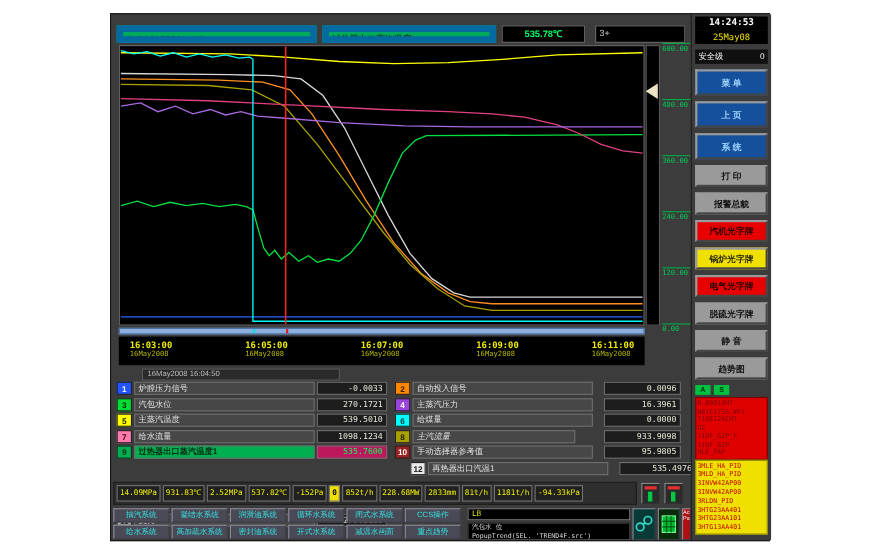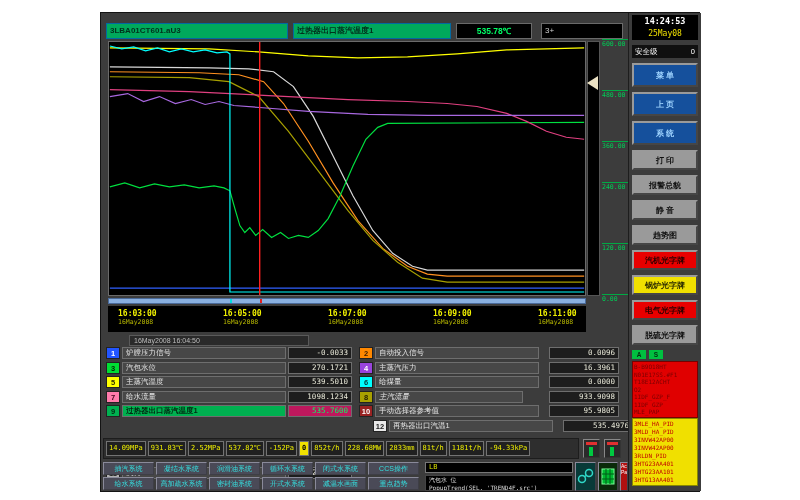--- a/index.html
+++ b/index.html
@@ -4,21 +4,21 @@
 <style>
   * { margin:0; padding:0; box-sizing:border-box; }
   html,body { width:800px; height:500px; background:#ffffff; overflow:hidden;
               font-family:"Liberation Sans", sans-serif; }
   .app { position:absolute; left:100px; top:12px; width:600px; height:480px;
          background:#3c3c3c; border:1px solid #141414; }
   .main { position:absolute; left:0; top:0; width:527px; height:478px; }
 
   
   .hbar { position:absolute; top:10px; height:16px; background:#00a95c;
-          border:1px solid #0369a1; color:#00311c; font-size:8px; font-weight:bold;
+          border:6px solid #0369a1; color:#00311c; font-size:8px; font-weight:bold;
           line-height:14px; padding:0 3px; overflow:hidden; white-space:nowrap; }
   .hbar1 { left:5px;  width:182px; }
   .hbar2 { left:192px; width:158px; }
   .hval  { position:absolute; top:10px; left:355px; width:76px; height:16px;
            background:#000; border:1px solid #6a6a6a; color:#00ff66;
            font-size:8.5px; font-weight:bold; line-height:14px; text-align:center; }
   .hextra{ position:absolute; top:10px; left:440px; width:82px; height:16px;
            background:#000; border:1px solid #6a6a6a; color:#cfcfcf;
            font-size:8px; line-height:14px; padding-left:3px; }
 
@@ -149,21 +149,21 @@
           <line x1="151" x2="151" y1="0" y2="255" stroke="#ff2020" stroke-width="1.4"></line>
         </svg>
     </div>
     <div class="slider-track">
       <div class="slider-tri"></div>
     </div>
     <div class="scale" id="scale-col">
         <div class="scale-label" style="top: -2px;">600.00</div>
         <div class="scale-label" style="top: 49px;">480.00</div>
         <div class="scale-label" style="top: 100px;">360.00</div>
-        <div class="scale-label" style="top: 141px;">240.00</div>
+        <div class="scale-label" style="top: 151px;">240.00</div>
         <div class="scale-label" style="top: 202px;">120.00</div>
         <div class="scale-label" style="top: 253px;">0.00</div>
       </div>
 
     <div class="scrollbar" id="scrollbar">
         <div class="sb-tick" style="left: 121px; background: rgb(0, 224, 224);"></div>
         <div class="sb-tick" style="left: 151px; background: rgb(224, 32, 32);"></div>
       </div>
     <div class="time-axis" id="time-axis">
         <div class="time-tick" style="left: 10px; top: 3px;">
@@ -321,29 +321,29 @@
       <span>安全级</span>
       <span>0</span>
     </div>
     <div id="sb-nav">
         <div class="sb-btn blue">菜 单</div>
         <div class="sb-btn blue">上 页</div>
         <div class="sb-btn blue">系 统</div>
         <div class="sb-btn gray">打 印</div>
         <div class="sb-btn gray">报警总貌</div>
       </div>
-    <div id="sb-extra">
-        <div class="sb-btn gray">静 音</div>
-        <div class="sb-btn gray">趋势图</div>
-      </div>
     <div id="sb-annunc">
         <div class="sb-btn" style="background: rgb(232, 0, 0); color: rgb(42, 0, 0);">汽机光字牌</div>
         <div class="sb-btn" style="background: rgb(240, 224, 0); color: rgb(42, 42, 0);">锅炉光字牌</div>
         <div class="sb-btn" style="background: rgb(232, 0, 0); color: rgb(42, 0, 0);">电气光字牌</div>
         <div class="sb-btn" style="background: rgb(154, 154, 154); color: rgb(16, 16, 16);">脱硫光字牌</div>
+      </div>
+    <div id="sb-extra">
+        <div class="sb-btn gray">静 音</div>
+        <div class="sb-btn gray">趋势图</div>
       </div>
     <div class="sb-tabs" id="sb-tabs">
         <div class="sb-tab">A</div>
         <div class="sb-tab">S</div>
       </div>
     <div class="alarm-red" id="alarm-red">
         <div class="tag">B-B9O18HT</div>
         <div class="tag">N01E17SS.#F1</div>
         <div class="tag">T18E12ACHT</div>
         <div class="tag">O2</div>

